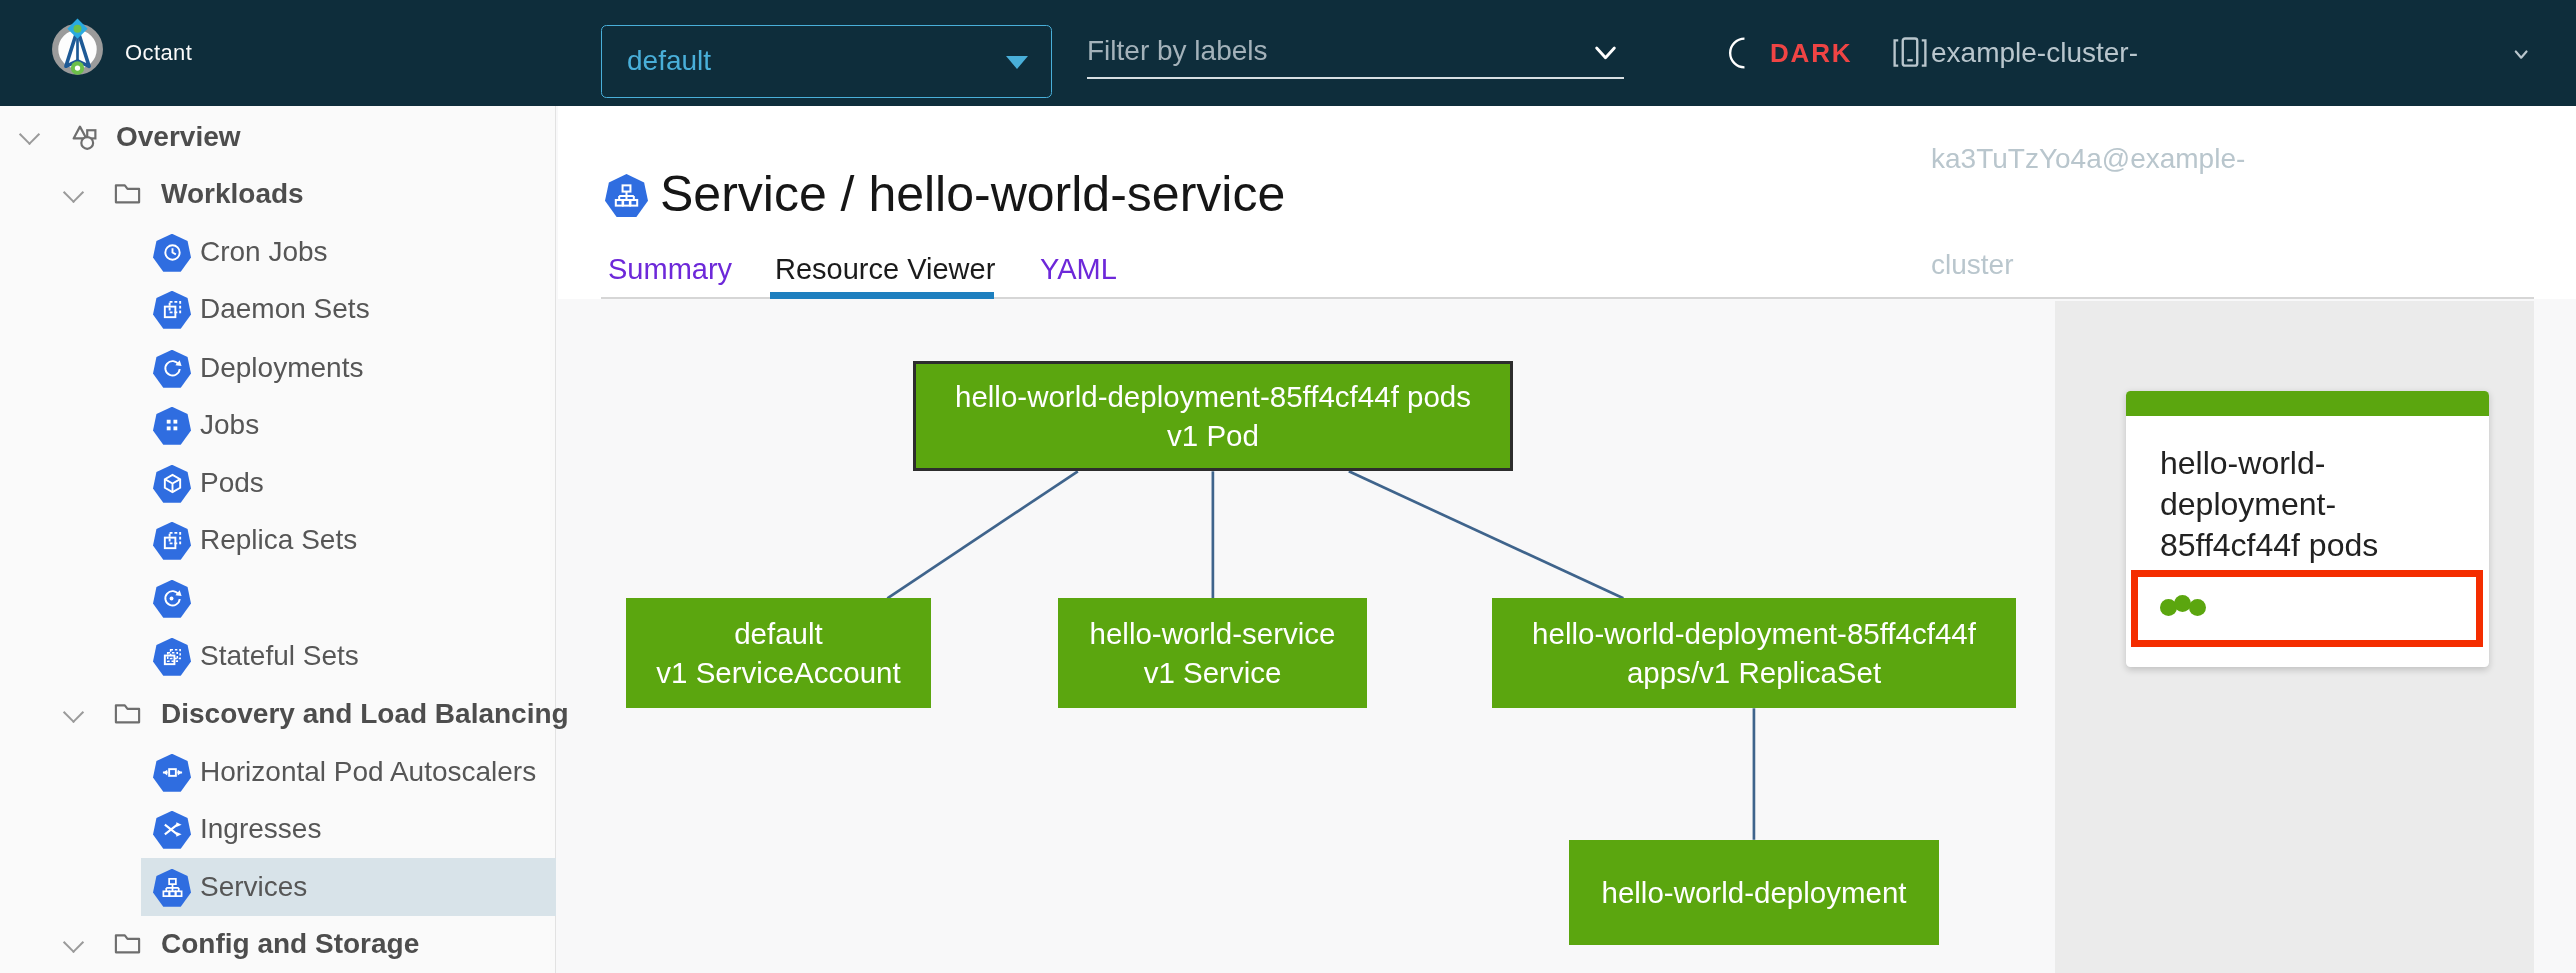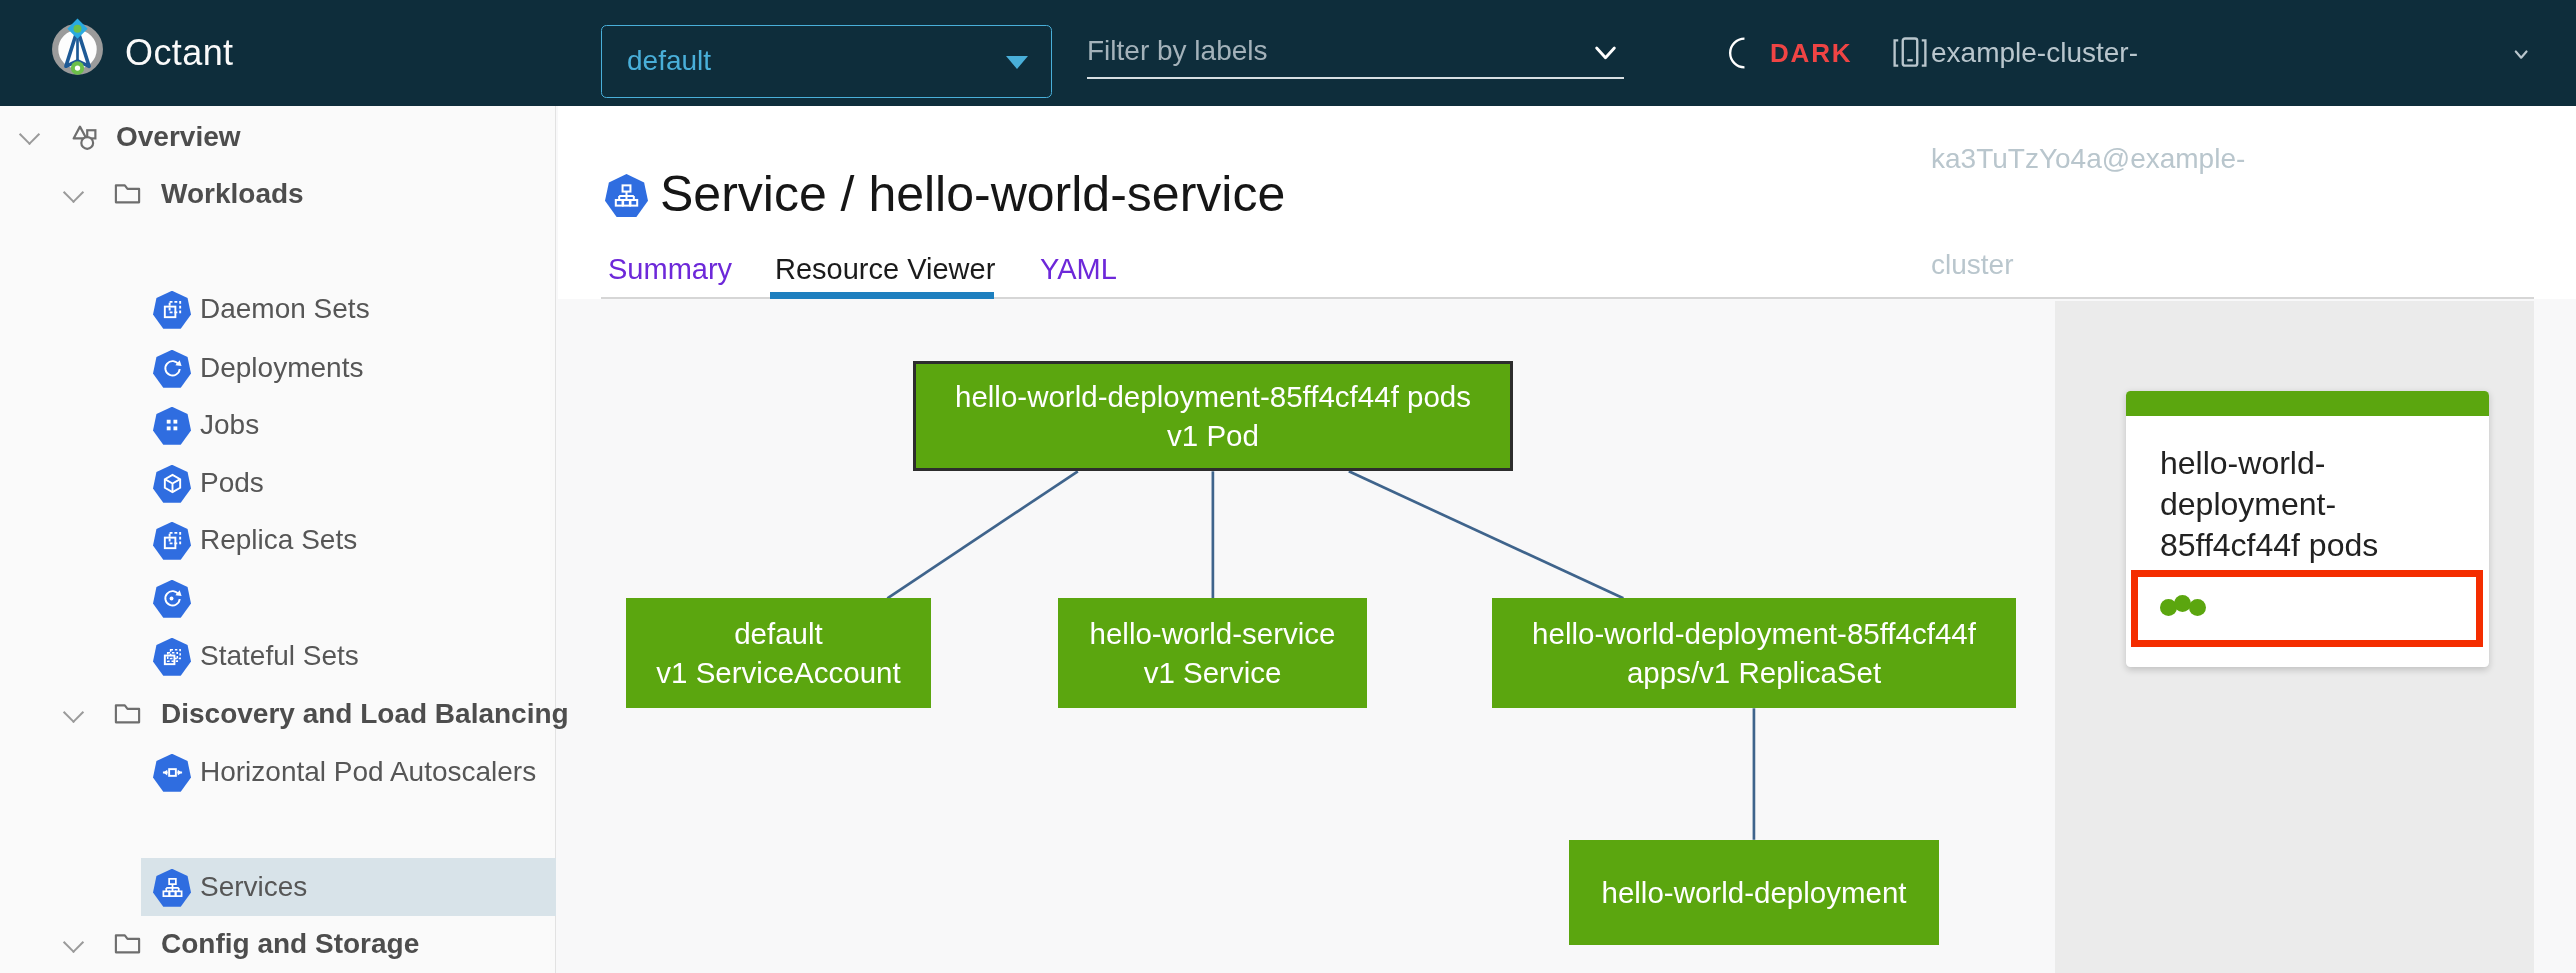--- a/index.html
+++ b/index.html
@@ -3,21 +3,21 @@
 <meta charset="utf-8">
 <style>
   * { margin:0; padding:0; box-sizing:border-box; }
   html,body { width:2576px; height:973px; overflow:hidden;
     font-family:"Liberation Sans", sans-serif; background:#f8f8f9; }
 
   
   #header { position:absolute; left:0; top:0; width:2576px; height:106px; background:#0e2d3b; z-index:10; }
   #logo-mark { position:absolute; left:48px; top:18px; width:59px; height:59px; }
   #app-title { position:absolute; left:125px; top:0; height:106px; line-height:106px;
-    color:#fafafa; font-size:36px; font-weight:400; letter-spacing:0.4px; }
+    color:#fafafa; font-size:22px; font-weight:400; letter-spacing:0.4px; }
   #ns-select { position:absolute; left:601px; top:25px; width:451px; height:73px;
     border:1.8px solid #49afd9; border-radius:5.4px; cursor:pointer; }
   #ns-value { position:absolute; left:25px; top:0; height:70px; line-height:70px; color:#49afd9; font-size:28px; }
   #ns-caret { position:absolute; right:23px; top:29.5px; width:0; height:0;
     border-left:11.6px solid transparent; border-right:11.6px solid transparent; border-top:13.4px solid #49afd9; }
   #filter-wrap { position:absolute; left:1087px; top:0; width:537px; height:106px; }
   #filter-input { position:absolute; left:0; top:25px; width:496px; height:52px; background:transparent;
     border:none; outline:none; color:#e6ecef; font-size:28px; font-family:"Liberation Sans",sans-serif; }
   #filter-input::placeholder { color:#a4b2ba; opacity:1; }
   #filter-underline { position:absolute; left:0; top:77px; width:537px; height:1.8px; background:#d7dee2; }
@@ -147,20 +147,29 @@
   </div>
 
   <div class="nav-row" style="top:59px">
     <span class="chev" style="left:66px"></span>
     <svg class="outline-icon" style="left:113px" width="29" height="25" viewBox="0 0 32 28">
       <path d="M3 6 h10 l3 4 h13 v15 H3 Z" fill="none" stroke="#6e6e6e" stroke-width="2.4" stroke-linejoin="round"></path>
     </svg>
     <span class="nav-label sect" style="left:161px">Workloads</span>
   </div>
 
+  <div class="nav-row" style="top:117px">
+    <span class="hepta" style="left:153px">
+      <svg viewBox="0 0 24 24">
+          <circle cx="12" cy="12" r="7.5" fill="none" stroke="#fff" stroke-width="2"></circle>
+          <path d="M12 7.5 V12 L15.5 14" fill="none" stroke="#fff" stroke-width="2"></path>
+        </svg>
+    </span>
+    <span class="nav-label" style="left:200px">Cron Jobs</span>
+  </div>
 
   <div class="nav-row" style="top:174px">
     <span class="hepta" style="left:153px">
       <svg viewBox="0 0 24 24">
           <rect x="4" y="9" width="11" height="11" fill="none" stroke="#fff" stroke-width="2"></rect>
           <rect x="9" y="4" width="11" height="11" fill="none" stroke="#fff" stroke-width="2" stroke-dasharray="3 2"></rect>
         </svg>
     </span>
     <span class="nav-label" style="left:200px">Daemon Sets</span>
   </div>
@@ -241,20 +250,30 @@
       <svg viewBox="0 0 24 24">
           <rect x="8.5" y="8.5" width="7" height="7" fill="none" stroke="#fff" stroke-width="2"></rect>
           <path d="M2 12 H7 M17 12 H22" stroke="#fff" stroke-width="2"></path>
           <polygon points="6.5,9 6.5,15 2.5,12" fill="#fff"></polygon>
           <polygon points="17.5,9 17.5,15 21.5,12" fill="#fff"></polygon>
         </svg>
     </span>
     <span class="nav-label" style="left:200px">Horizontal Pod Autoscalers</span>
   </div>
 
+  <div class="nav-row" style="top:694px">
+    <span class="hepta" style="left:153px">
+      <svg viewBox="0 0 24 24">
+          <path d="M4 7 L17 17 M4 17 L17 7" stroke="#fff" stroke-width="2.2" fill="none"></path>
+          <polygon points="16,4.5 21.5,7 16,9.5" fill="#fff"></polygon>
+          <polygon points="16,14.5 21.5,17 16,19.5" fill="#fff"></polygon>
+        </svg>
+    </span>
+    <span class="nav-label" style="left:200px">Ingresses</span>
+  </div>
 
   <div class="nav-row" style="top:752px">
     <div id="services-highlight"></div>
     <span class="hepta" style="left:153px">
       <svg viewBox="0 0 24 24">
           <rect x="8.5" y="3" width="7" height="5.5" fill="none" stroke="#fff" stroke-width="1.8"></rect>
           <path d="M12 8.5 V12.5 M5.5 12.5 H18.5 M5.5 12.5 V16 M12 12.5 V16 M18.5 12.5 V16" stroke="#fff" stroke-width="1.8" fill="none"></path>
           <rect x="2.5" y="16" width="6" height="5" fill="none" stroke="#fff" stroke-width="1.8"></rect>
           <rect x="9" y="16" width="6" height="5" fill="none" stroke="#fff" stroke-width="1.8"></rect>
           <rect x="15.5" y="16" width="6" height="5" fill="none" stroke="#fff" stroke-width="1.8"></rect>

